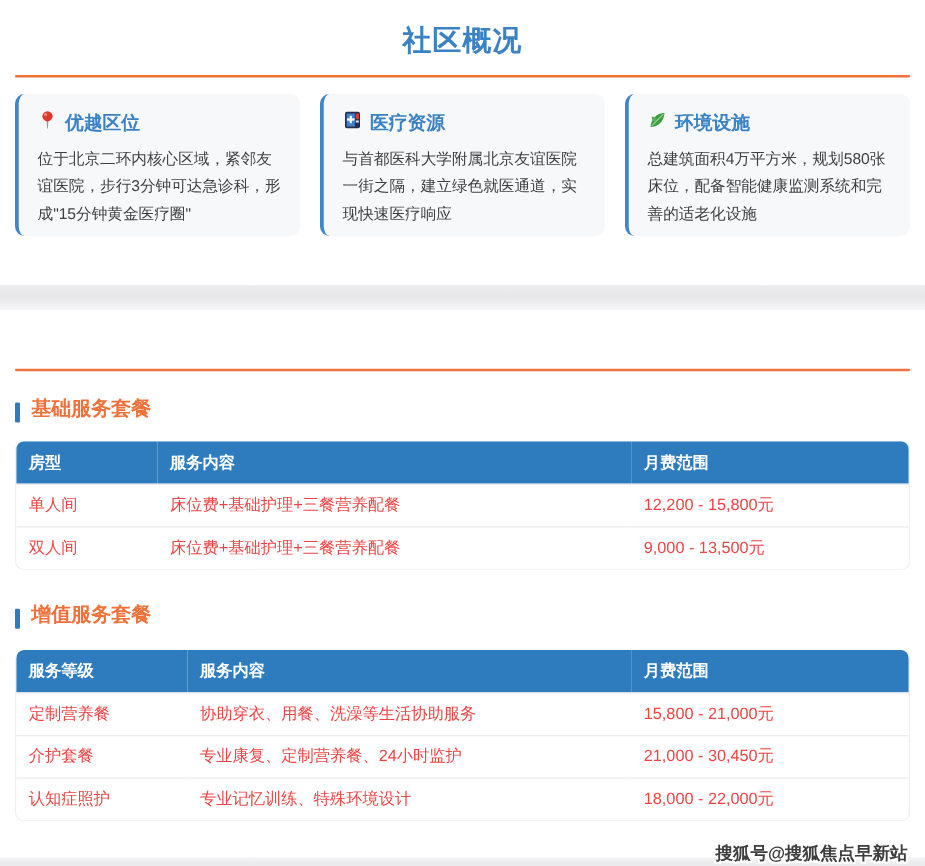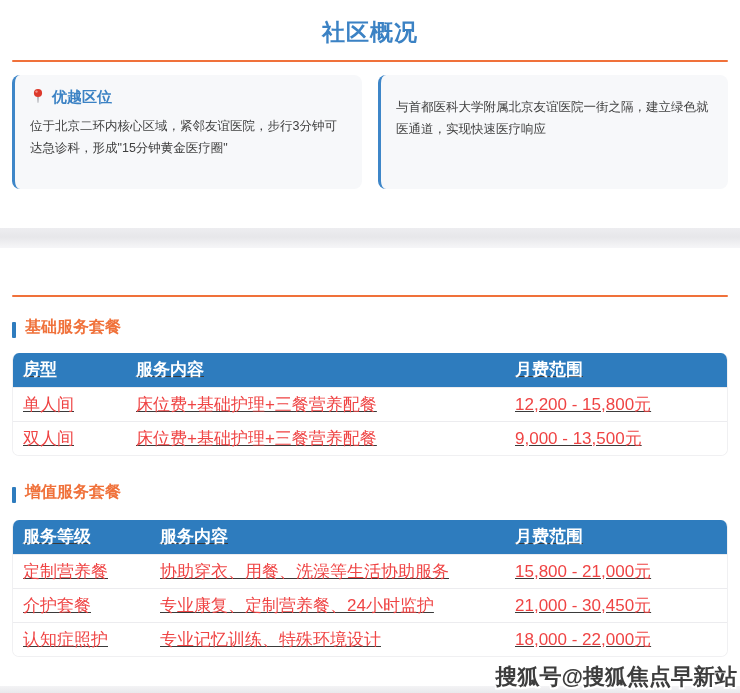--- a/index.html
+++ b/index.html
@@ -89,44 +89,44 @@
     font-weight: 700;
   }
   .table-wrap {
     margin: 15px 12px 0 12px;
     border: 1px solid #f0f0f2;
     border-top: none;
     border-radius: 7px;
     overflow: hidden;
   }
   .table-wrap.second { margin-top: 17px; }
-  table { width: 100%; border-collapse: collapse; font-size: 17px; text-decoration: underline; }
+  table { width: 100%; border-collapse: collapse; font-size: 13px; }
   thead th {
     background: #2e7cbe;
     color: #ffffff;
     font-weight: 700;
     text-align: left;
     height: 34px;
     padding: 0 10px;
     white-space: nowrap;
   }
   tbody td {
     background: #ffffff;
     height: 34px;
     padding: 0 10px;
     color: #ef4444;
     border-top: 1px solid #ececef;
     white-space: nowrap;
   }
   
   .watermark {
     position: absolute;
-    right: 3px;
+    right: 14px;
     bottom: 1px;
-    font-size: 22px;
+    font-size: 14px;
     font-weight: 900;
     color: #3d3d3d;
     white-space: nowrap;
     text-shadow:
       -1.5px -1.5px 0 #fff, 1.5px -1.5px 0 #fff,
       -1.5px 1.5px 0 #fff, 1.5px 1.5px 0 #fff,
       0 -1.5px 0 #fff, 0 1.5px 0 #fff,
       -1.5px 0 0 #fff, 1.5px 0 0 #fff;
   }
 </style>
@@ -147,23 +147,49 @@
             <circle cx="8" cy="5" r="4.1" fill="#dd3a2c"></circle>
             <circle cx="6.5" cy="3.6" r="1.2" fill="#f29288"></circle>
           </svg>
         </span>
         <span>优越区位</span>
       </div>
       <div class="card-body">位于北京二环内核心区域，紧邻友谊医院，步行3分钟可达急诊科，形成"15分钟黄金医疗圈"</div>
     </div>
 
     <div class="card">
+      <div class="card-title">
+        <span>
+          <svg width="16" height="16" viewBox="0 0 16 16">
+            <rect x="2" y="1.4" width="12" height="13.2" rx="1.6" fill="#22304e"></rect>
+            <rect x="3.3" y="2.8" width="6.6" height="10.4" fill="#3f7fd0"></rect>
+            <rect x="5.7" y="4.6" width="1.8" height="6" fill="#ffffff"></rect>
+            <rect x="3.6" y="6.7" width="6" height="1.8" fill="#ffffff"></rect>
+            <rect x="10.6" y="2.9" width="2.5" height="4.4" fill="#e03c31"></rect>
+            <rect x="10.6" y="8.4" width="2.5" height="1.6" fill="#dfe6ef"></rect>
+          </svg>
+        </span>
+        <span>医疗资源</span>
+      </div>
       <div class="card-body">与首都医科大学附属北京友谊医院一街之隔，建立绿色就医通道，实现快速医疗响应</div>
     </div>
 
+    <div class="card">
+      <div class="card-title">
+        <span>
+          <svg width="16" height="16" viewBox="0 0 16 16">
+            <path d="M2.4 13.6 C2.9 7 7.3 2.4 13.6 2.4 C13.1 9 8.7 13.6 2.4 13.6 Z" fill="#3d9b40"></path>
+            <path d="M3.4 12.6 C6 10 9.2 6.8 12.6 3.4" stroke="#8fd08a" stroke-width="1" fill="none"></path>
+            <path d="M5.2 9.6 C4 8.6 3.2 7 3.4 5.2 C5.4 5.4 6.8 6.4 7.4 7.6" fill="#57b359"></path>
+          </svg>
+        </span>
+        <span>环境设施</span>
+      </div>
+      <div class="card-body">总建筑面积4万平方米，规划580张床位，配备智能健康监测系统和完善的适老化设施</div>
+    </div>
 
   </div>
 </section>
 
 <div class="band"></div>
 
 <section id="pricing-section">
   <div class="rule"></div>
 
   <div class="subhead">

